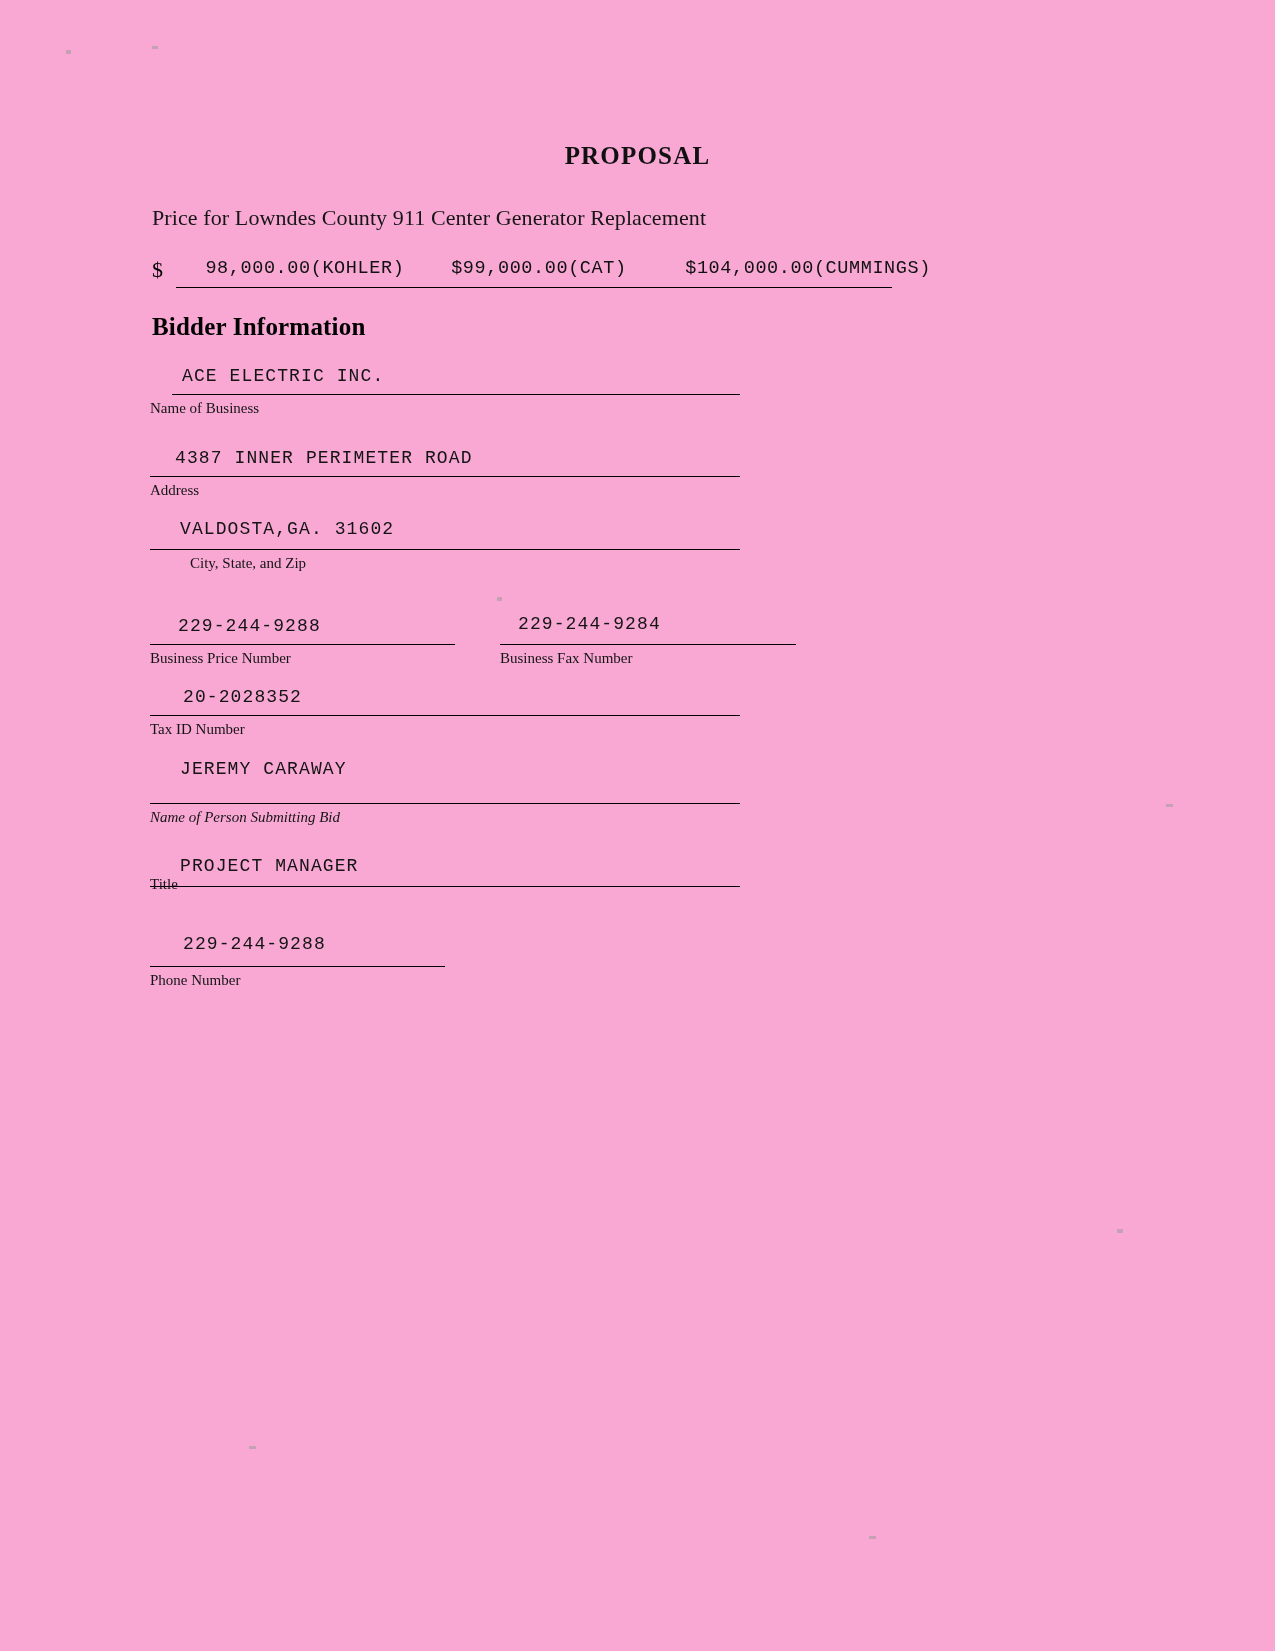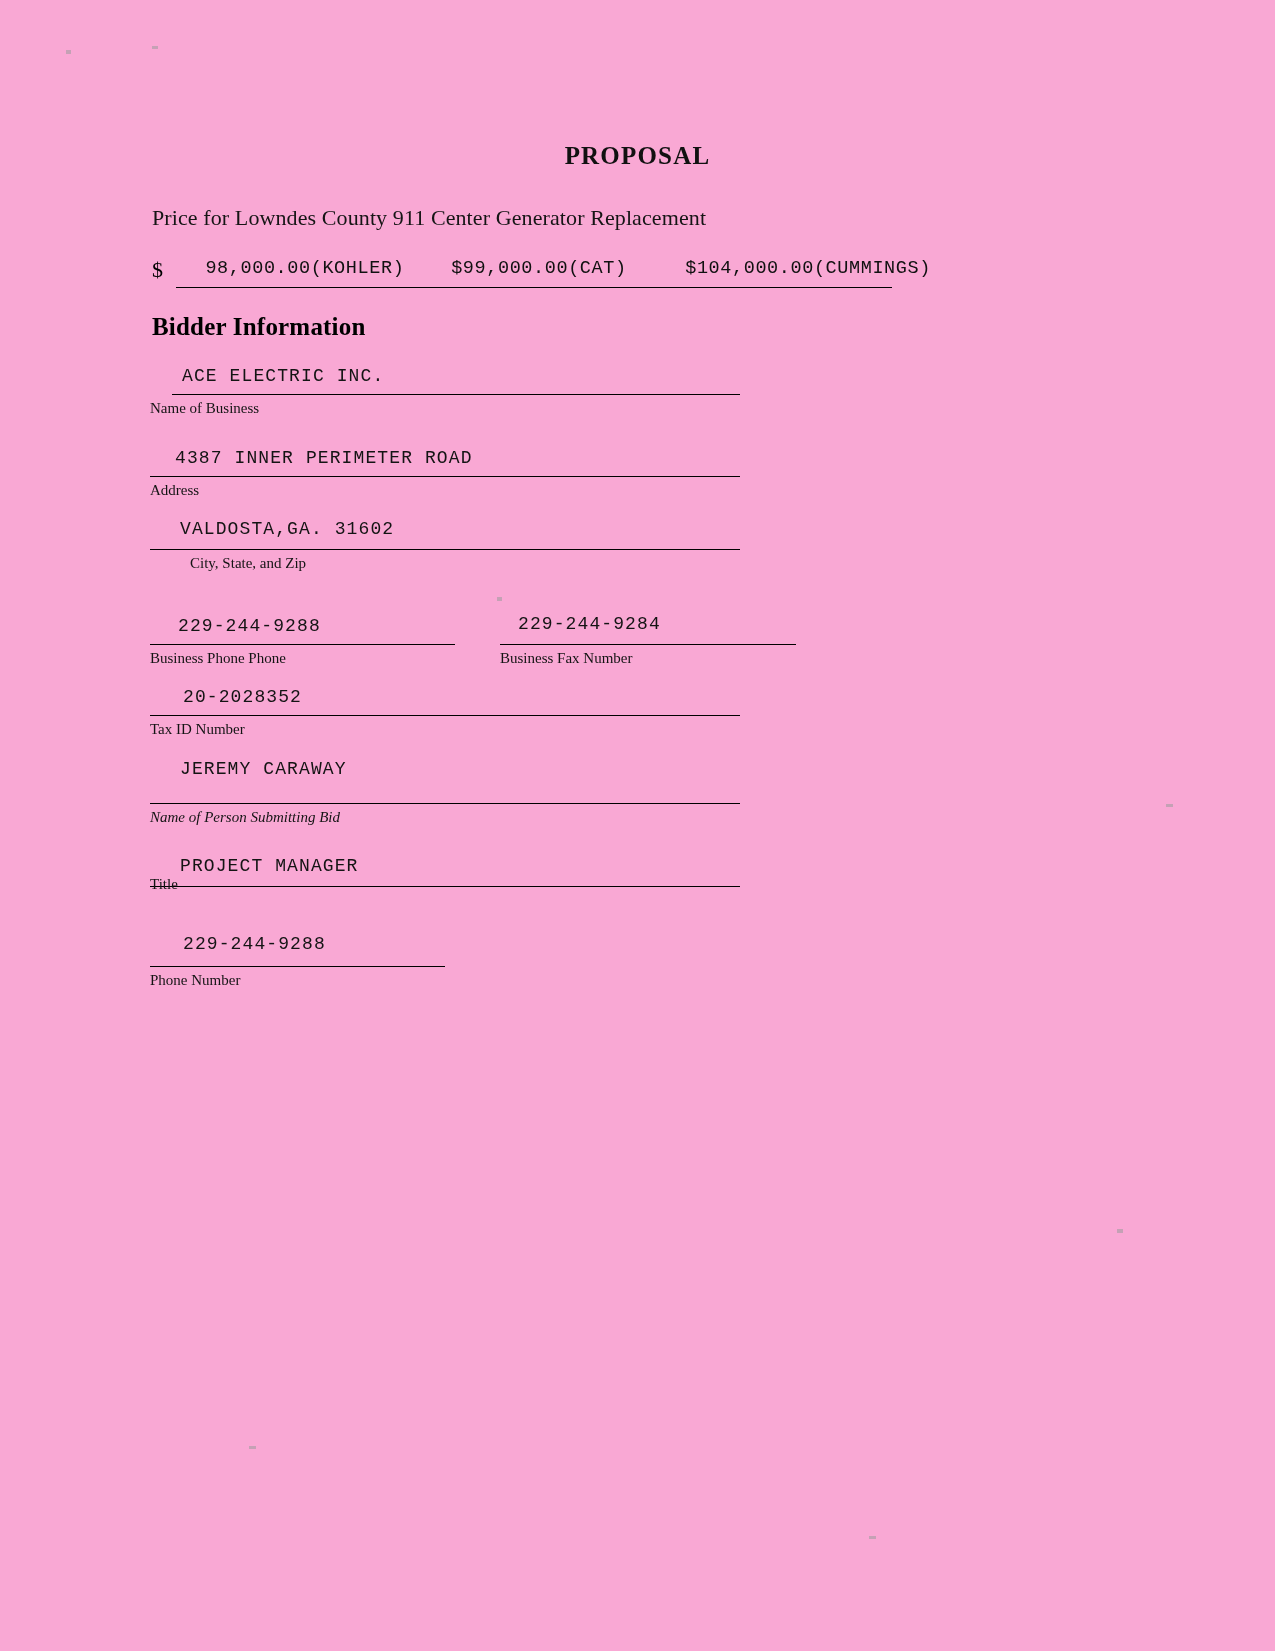--- a/index.html
+++ b/index.html
@@ -202,21 +202,21 @@
 
   <div class="field" id="f-citystatezip">
     <span class="value">VALDOSTA,GA. 31602</span>
     <div class="rule"></div>
     <span class="label">City, State, and Zip</span>
   </div>
 
   <div class="field" id="f-phone">
     <span class="value">229-244-9288</span>
     <div class="rule"></div>
-    <span class="label">Business Phone Phone</span>
+    <span class="label">Business Price Number</span>
   </div>
 
   <div class="field" id="f-fax">
     <span class="value">229-244-9284</span>
     <div class="rule"></div>
     <span class="label">Business Fax Number</span>
   </div>
 
   <div class="field" id="f-taxid">
     <span class="value">20-2028352</span>

